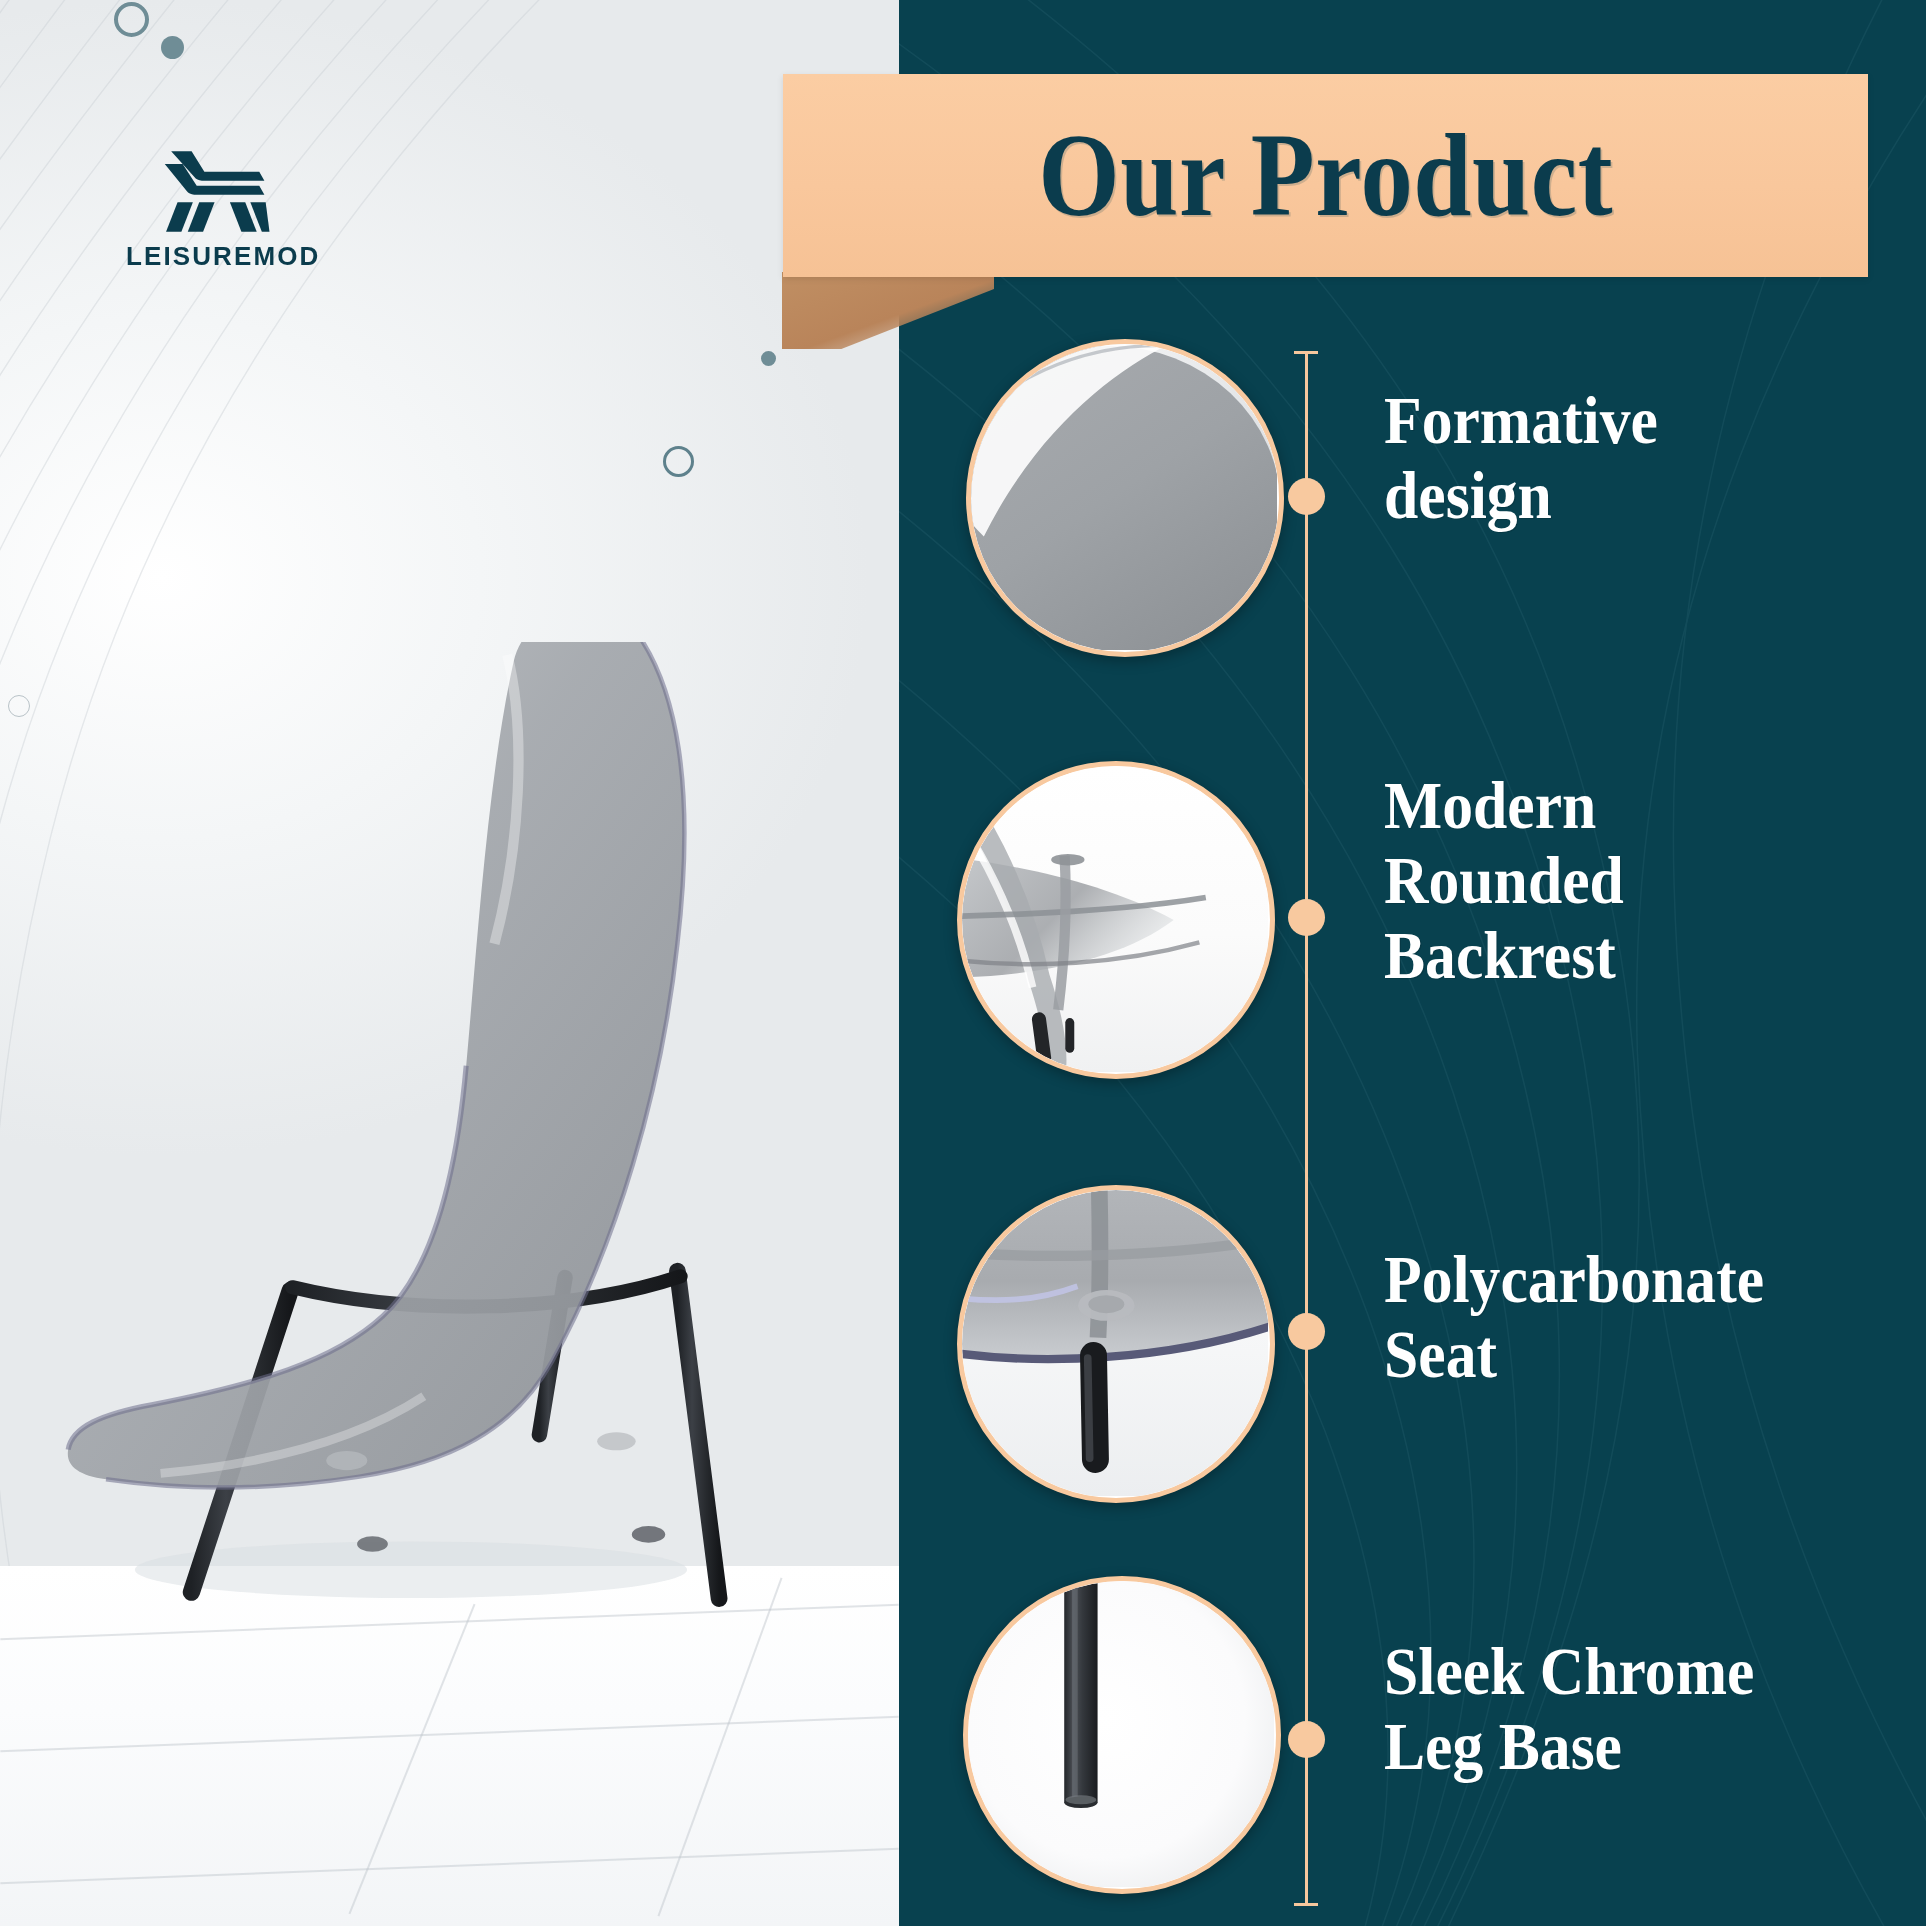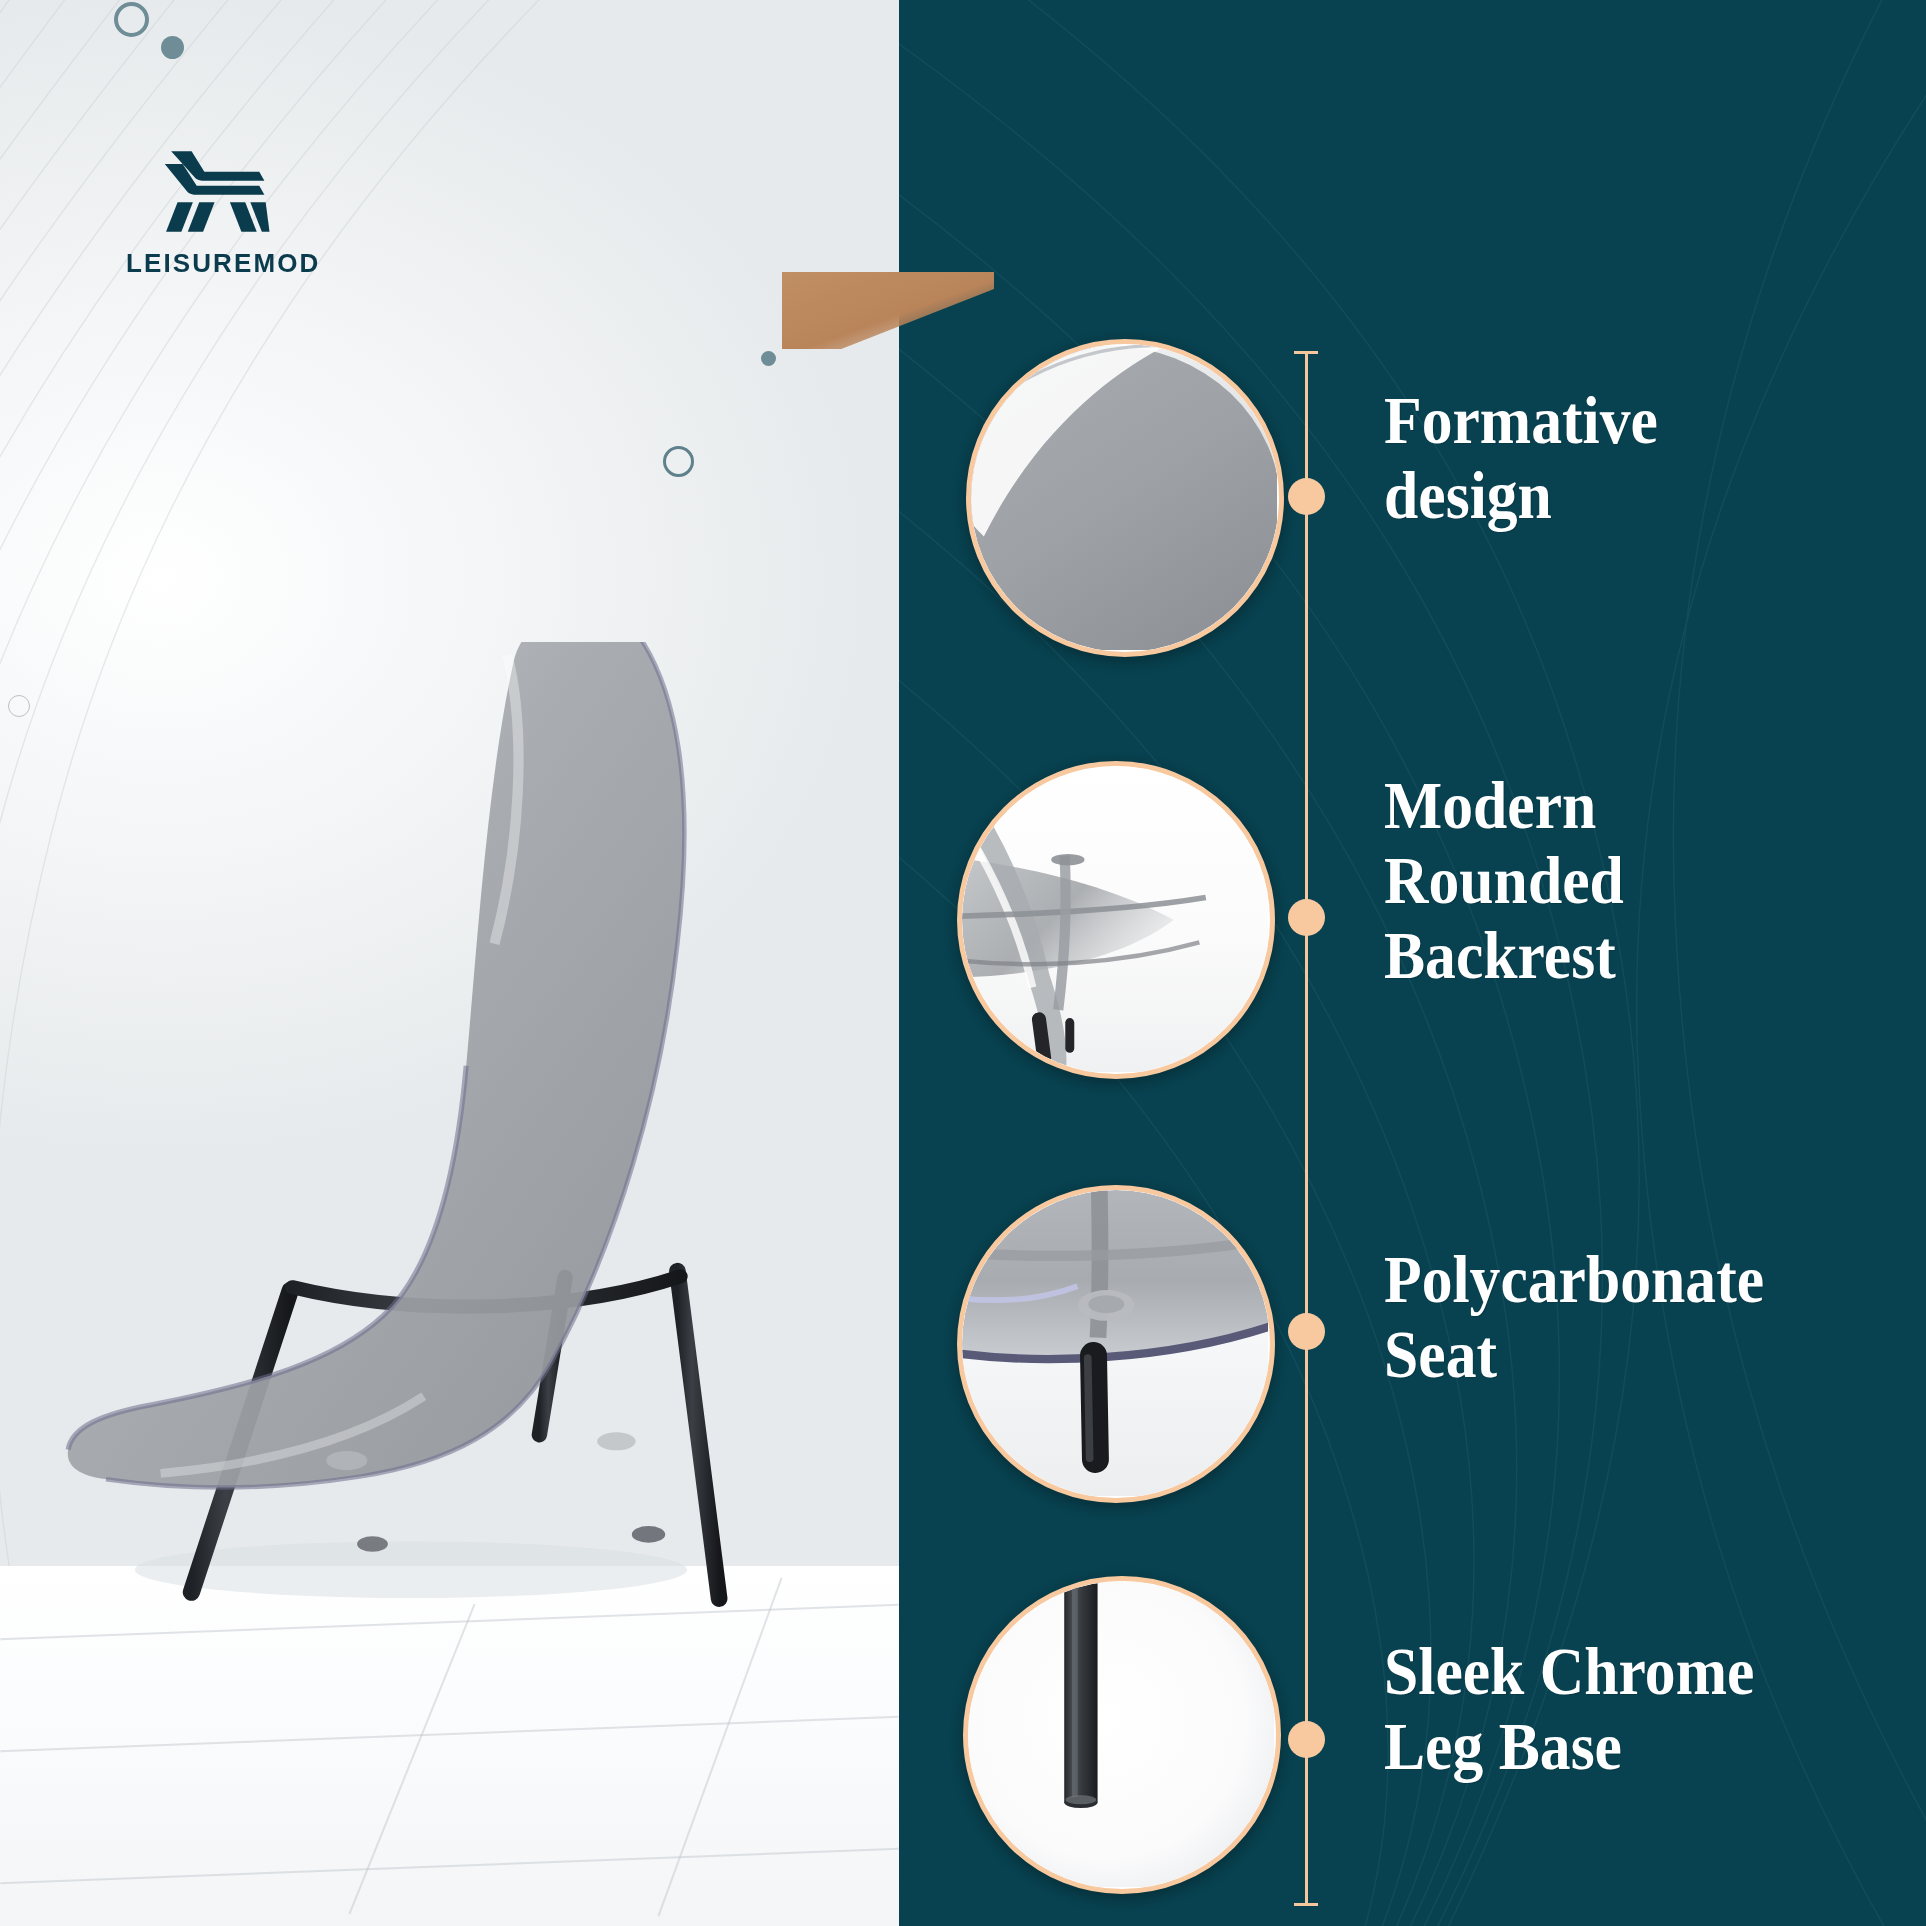--- a/index.html
+++ b/index.html
@@ -22,21 +22,21 @@
 
   .deco-ring{ position:absolute; border-radius:50%; border-style:solid; }
   .deco-dot{ position:absolute; border-radius:50%; }
 
   
   .logo{ position:absolute; left:126px; top:150px; width:180px; }
   .logo-mark{ display:block; margin:0 auto; }
   .logo-word{
     font-family:"Liberation Sans", sans-serif;
     font-weight:700; font-size:26px; letter-spacing:2.1px;
-    color:#0b3c4d; text-align:center; margin-top:15px;
+    color:#0b3c4d; text-align:center; margin-top:8px;
   }
 
   
   .product{ position:absolute; left:0; top:642px; width:899px; height:1284px; }
   .floor{
     position:absolute; left:0; bottom:0; width:899px; height:360px;
     background:linear-gradient(#ffffff 0%, #fbfcfd 40%, #f3f5f7 100%);
   }
   .grout{ position:absolute; background:rgba(188,196,202,.45); }
 
@@ -236,20 +236,23 @@
         <path d="M2200,180 C1760,740 1500,1350 1520,2030 C1545,2720 1770,3310 2200,3880"></path>
       </g>
     </svg>
 
     <div class="timeline" style="left:406px;top:352px;"></div>
     <div class="tl-cap" style="left:395px;top:351px;"></div>
     <div class="tl-cap" style="left:395px;top:1903px;"></div>
   </div>
 
   <div class="banner-shadow"></div>
+  <div class="banner">
+    <div class="banner-title">Our Product</div>
+  </div>
 
   <div class="feature">
     <div class="circle-wrap" style="left:966px;top:339px;width:318px;height:318px;">
       <div class="circle-inner">
         <svg width="306" height="306" viewBox="0 0 477 477">
           <defs>
             <radialGradient id="g1a" cx="30%" cy="22%" r="90%">
               <stop offset="0%" stop-color="#ffffff"></stop>
               <stop offset="30%" stop-color="#f2f3f4"></stop>
               <stop offset="100%" stop-color="#d6d9dc"></stop>

